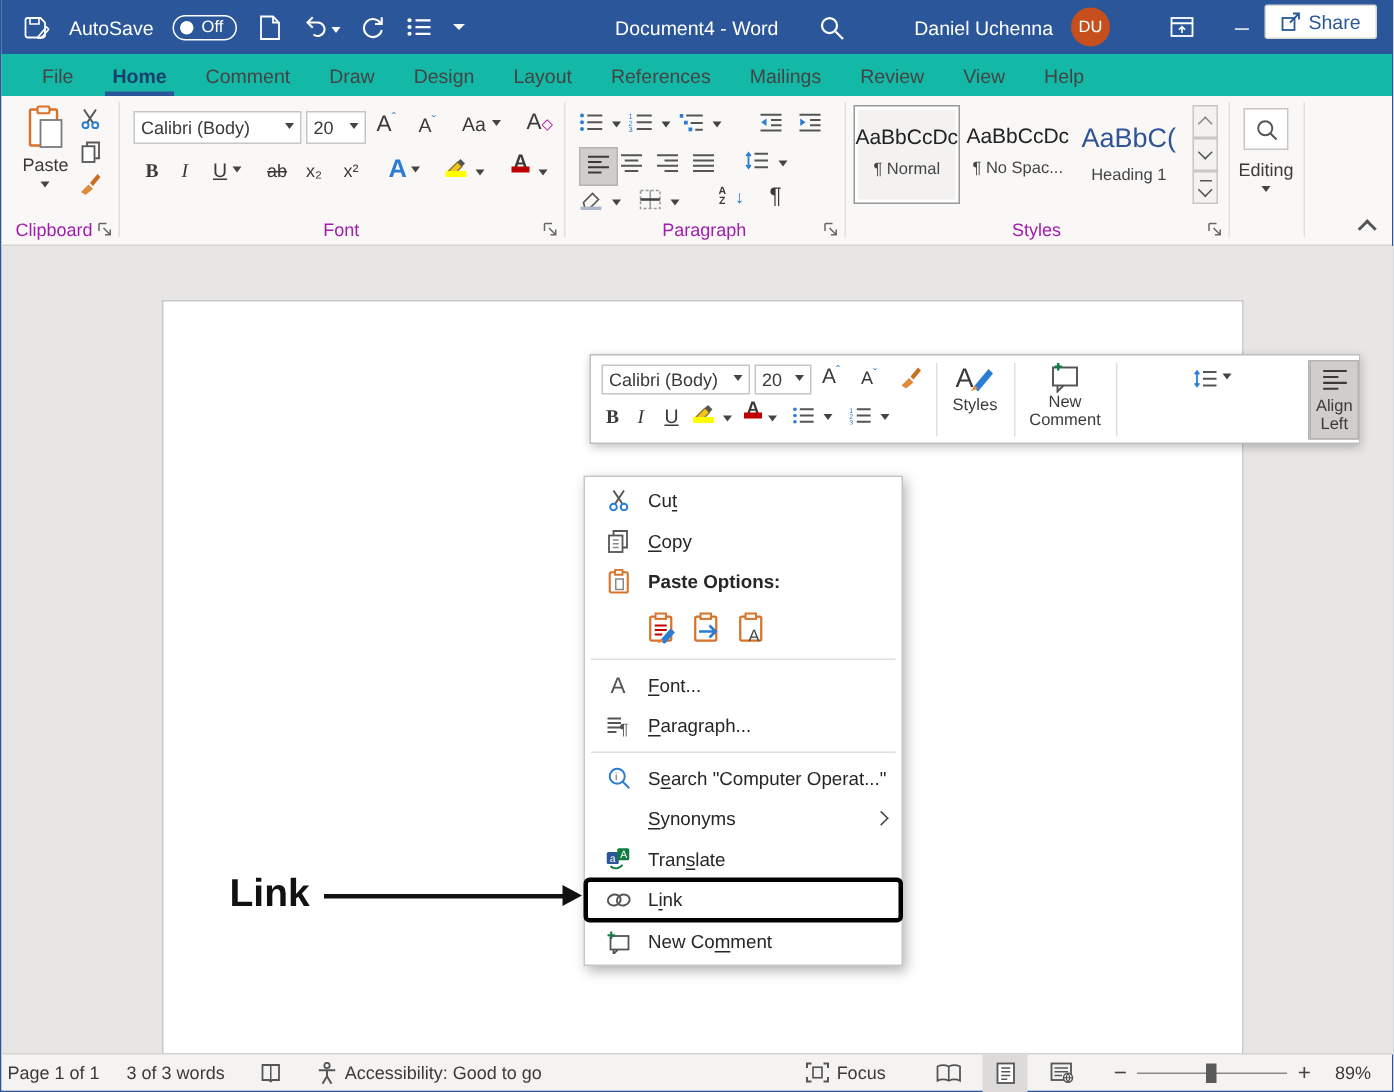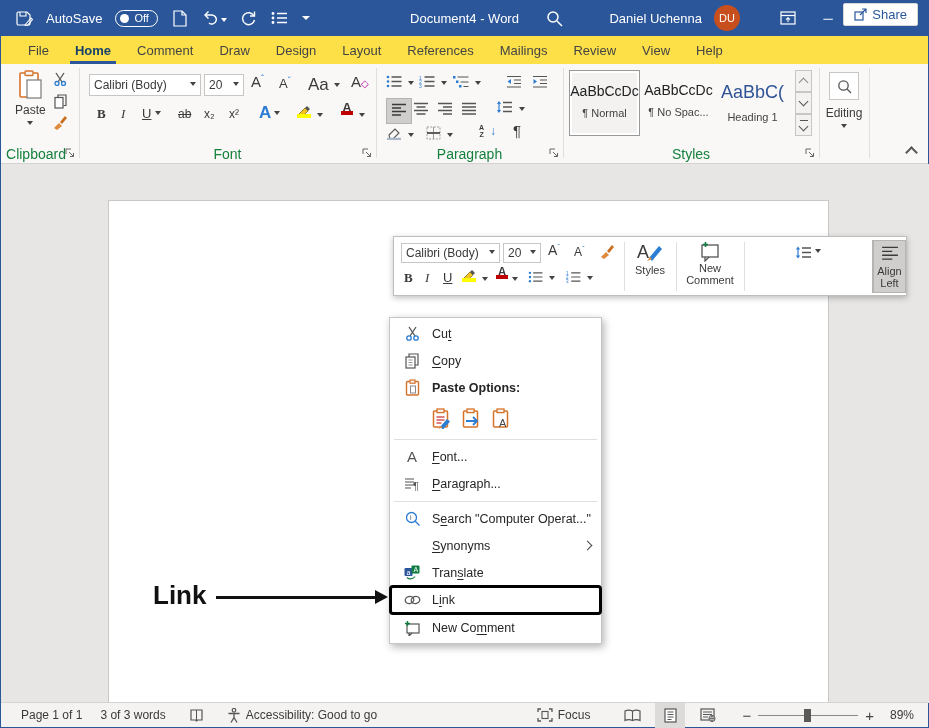--- a/index.html
+++ b/index.html
@@ -23,34 +23,34 @@
   .tb-title { position:absolute; left:50%; top:0; transform:translateX(-50%); height:36px;
               display:flex; align-items:center; font-size:13px; white-space:nowrap; }
   .tb-right { position:absolute; right:0; top:0; height:36px; display:flex; align-items:center; }
   .tb-search { margin-right:46px; }
   .tb-user { font-size:13px; margin-right:12px; }
   .tb-avatar { width:26px; height:26px; border-radius:50%; background:#c74f1d; color:#fff; font-size:11px;
                display:flex; align-items:center; justify-content:center; margin-right:28px; }
   .tb-winbtn { width:40px; height:36px; display:flex; align-items:center; justify-content:center; font-size:13px; }
 
   
-  .tabrow { position:absolute; top:36px; left:0; width:100%; height:28px; background:#fde047;
+  .tabrow { position:absolute; top:36px; left:0; width:100%; height:28px; background:#14b8a6;
             display:flex; align-items:center; }
   .tab { position:relative; height:28px; display:flex; align-items:center; padding:0 13px; font-size:13px;
          color:#444; cursor:default; }
   .tab.active { color:#17406b; font-weight:bold; }
   .tab.active::after { content:""; position:absolute; left:8px; right:8px; bottom:0; height:3px; background:#2b579a; }
   .share-btn { position:absolute; right:10px; top:3px; height:23px; display:flex; align-items:center; gap:5px;
                padding:0 10px; background:#fff; border:1px solid #d8d7d6; border-radius:2px; color:#2b579a; font-size:13px; }
 
   
   .ribbon { position:absolute; top:64px; left:0; width:100%; height:100px; background:#f9f8f7;
             border-bottom:1px solid #d5d3d1; }
   .rdiv { position:absolute; top:4px; height:90px; width:1px; background:#e1dfdd; }
-  .grouplabel { position:absolute; top:82px; font-size:14px; color:#15803d; text-align:center; }
+  .grouplabel { position:absolute; top:82px; font-size:12px; color:#a21caf; text-align:center; }
   .launcher { position:absolute; top:83px; width:11px; height:11px; }
   .smallchv { width:0; height:0; border:3px solid transparent; border-top:4px solid #444; display:inline-block; }
   .ribbon-btn { display:inline-flex; align-items:center; }
   .selbox { background:#cfcecd; border:1px solid #b5b4b3; }
   .combo { background:#fff; border:1px solid #c8c6c4; display:flex; align-items:center; font-size:12px;
            padding:0 4px; height:22px; }
   .combo .smallchv { margin-left:auto; }
   .collapse-chv { position:absolute; right:12px; top:84px; width:9px; height:9px; border-left:2px solid #555;
                   border-top:2px solid #555; transform:rotate(45deg); }
 
@@ -278,21 +278,21 @@
       <div class="combo" style="position:absolute;left:88px;top:10px;width:112px;">
         <span>Calibri (Body)</span>
           <span class="smallchv"></span>
       </div>
       <div class="combo" style="position:absolute;left:203px;top:10px;width:40px;">
         <span>20</span>
           <span class="smallchv"></span>
       </div>
       <span style="position:absolute;left:250px;top:9px;font-size:15px;">A<sup style="color:#2b7cd3;font-size:9px;">ˆ</sup></span>
       <span style="position:absolute;left:278px;top:11px;font-size:13px;">A<sup style="color:#2b7cd3;font-size:9px;">ˇ</sup></span>
-      <span style="position:absolute;left:307px;top:11px;font-size:17px;"><span>Aa</span> <span class="smallchv"></span></span>
+      <span style="position:absolute;left:307px;top:11px;font-size:13px;"><span>Aa</span> <span class="smallchv"></span></span>
       <span style="position:absolute;left:350px;top:9px;font-size:15px;"><span>A</span><span style="color:#b4009e;font-size:10px;">◇</span></span>
 
       <span class="fmt-letter" style="position:absolute;left:96px;top:42px;font-family:'Liberation Serif',serif;">B</span>
       <span class="fmt-letter" style="position:absolute;left:120px;top:42px;font-style:italic;font-family:'Liberation Serif',serif;font-weight:normal;">I</span>
       <span style="position:absolute;left:141px;top:42px;font-size:13px;"><span class="u-underline">U</span> <span class="smallchv"></span></span>
       <span class="strike" style="position:absolute;left:177px;top:43px;font-size:12px;">ab</span>
       <span style="position:absolute;left:203px;top:43px;font-size:12px;">x₂</span>
       <span style="position:absolute;left:228px;top:43px;font-size:12px;">x²</span>
       <span style="position:absolute;left:258px;top:39px;font-size:17px;font-weight:bold;color:#2b7cd3;"><span>A</span><span class="smallchv" style="margin-left:3px;"></span></span>
       <span class="stacked" style="position:absolute;left:296px;top:41px;">
@@ -711,21 +711,21 @@
         </span>
         <span class="ctx-label">New Co<u>m</u>ment</span>
       </div>
     </div>
 
   <div class="ann-label">Link</div>
   <div class="ann-arrow-line"></div>
   <div class="ann-arrow-head"></div>
 
   <div class="statusbar">
-    <span class="sb-item" style="padding-left:20px;">Page 1 of 1</span>
+    <span class="sb-item" style="padding-left:4px;">Page 1 of 1</span>
     <span class="sb-item">3 of 3 words</span>
     <span class="sb-item" style="padding:0 14px;">
       <svg width="15" height="15" viewBox="0 0 15 15">
           <path d="M2 2h11v10H8.5L7.5 13l-1-1H2z" fill="none" stroke="#555" stroke-width="1.2"></path>
           <path d="M7.5 2v10" stroke="#555" stroke-width="1"></path>
         </svg>
     </span>
     <span class="sb-item">
       <svg width="14" height="15" viewBox="0 0 14 15">
           <circle cx="7" cy="2.3" r="1.8" fill="none" stroke="#555" stroke-width="1.2"></circle>

